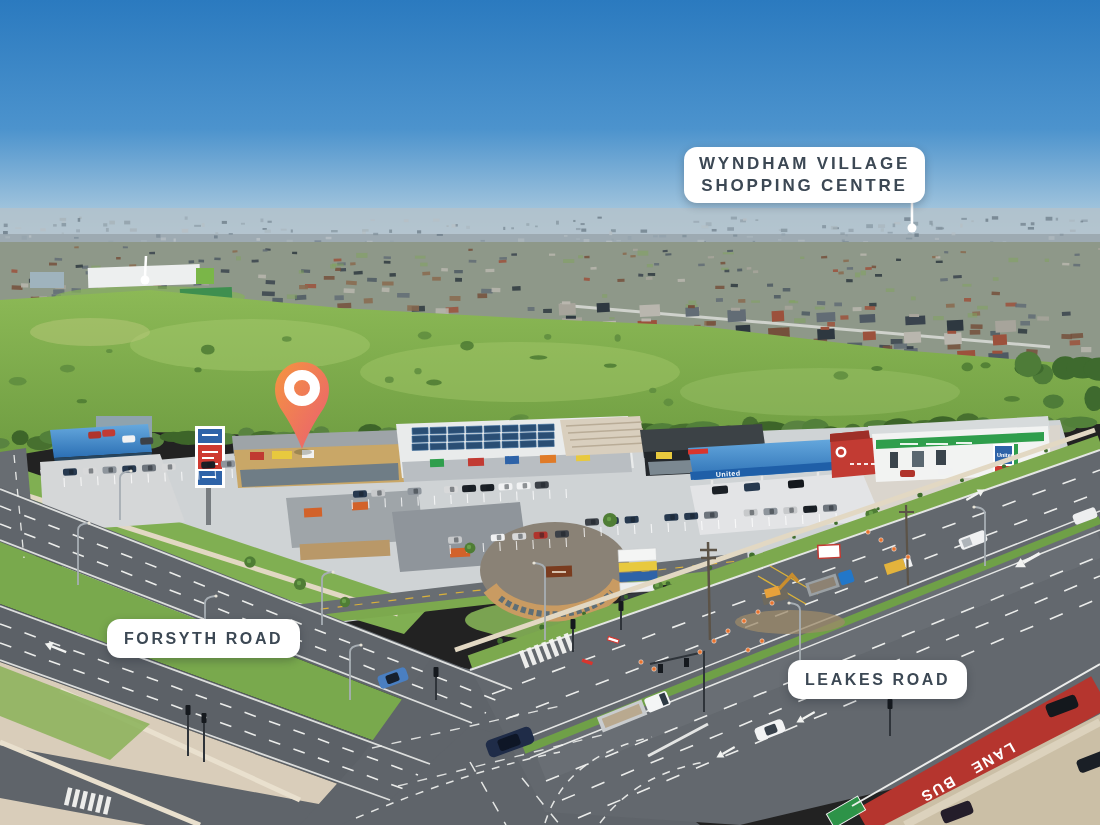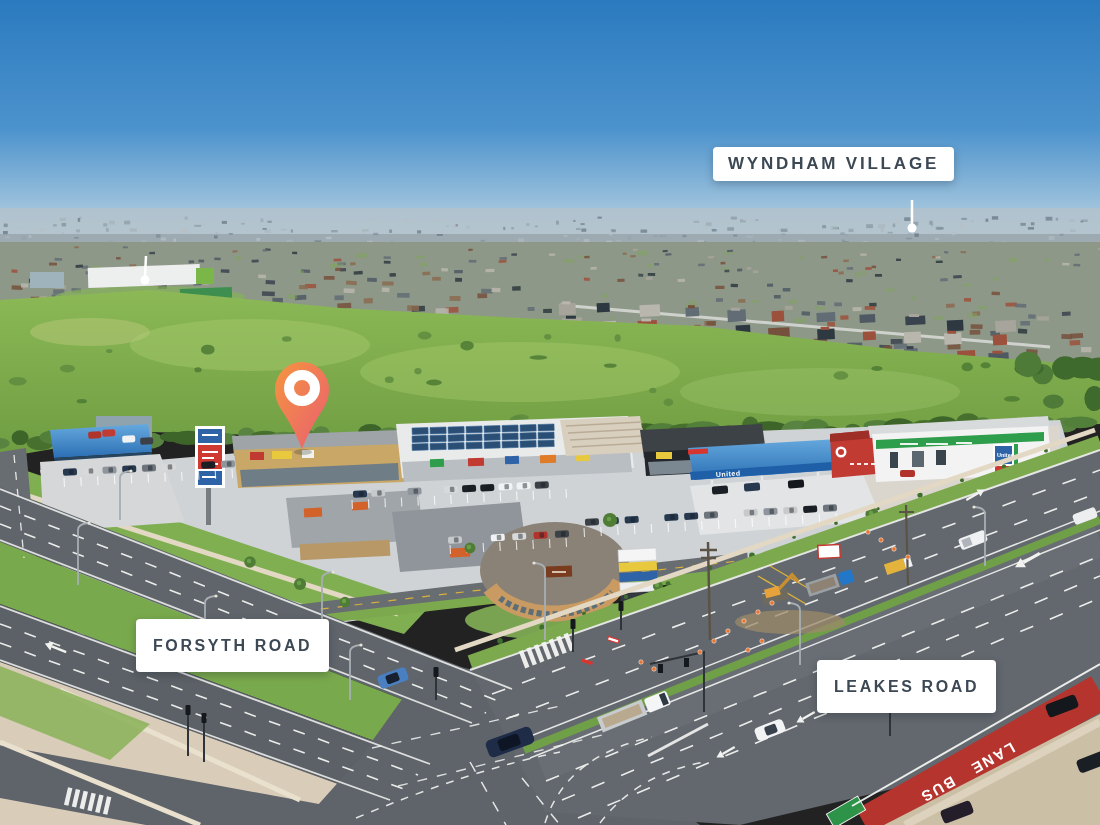--- a/index.html
+++ b/index.html
@@ -1,23 +1,23 @@
 <!DOCTYPE html>
 <html><head>
 <meta charset="utf-8">
 <style>
   html,body{margin:0;padding:0;background:#222;}
   .stage{position:relative;width:1100px;height:825px;overflow:hidden;
          font-family:"Liberation Sans", sans-serif;}
   .stage svg.scene{position:absolute;left:0;top:0;}
-  .callout{position:absolute;background:#fff;border-radius:4px;
+  .callout{position:absolute;background:#fff;border-radius:13px;
            color:#3C4854;font-weight:bold;text-align:center;white-space:nowrap;
-           box-shadow:0 3px 8px rgba(20,30,40,.28);margin-left:29px;}
+           box-shadow:0 3px 8px rgba(20,30,40,.28);}
   .callout.big{font-size:17px;letter-spacing:2.8px;line-height:22px;padding:6px 15px;}
-  .callout.road{font-size:16px;letter-spacing:2.6px;line-height:21px;padding:16px 17px;}
+  .callout.road{font-size:16px;letter-spacing:2.6px;line-height:21px;padding:9px 17px;}
 </style>
 </head>
 <body>
 
 <div class="stage">
 <svg class="scene" width="1100" height="825" viewBox="0 0 1100 825" xmlns="http://www.w3.org/2000/svg">
   <defs>
     <linearGradient id="sky" x1="0" y1="0" x2="0" y2="1">
       <stop offset="0" stop-color="#2B7ABF"></stop>
           <stop offset="0.55" stop-color="#4C93CD"></stop>
@@ -1265,16 +1265,17 @@
   <g>
     <ellipse cx="303" cy="452" rx="9" ry="3" fill="rgba(30,40,20,0.25)"></ellipse>
     <path d="M302,449 C295,431 288,420 281.5,410 C277,403 275,396.5 275,389
              A27,27 0 1 1 329,389 C329,396.5 327,403 322.5,410 C316,420 309,431 302,449 Z" fill="url(#pinGrad)"></path>
     <circle cx="302" cy="388" r="13" fill="none" stroke="#FFFFFF" stroke-width="10"></circle>
   </g>
 </svg>
 
 <div class="callout big" style="left:684px;top:147px;">
   <div>WYNDHAM VILLAGE</div>
+  <div>SHOPPING CENTRE</div>
 </div>
 <div class="callout road" style="left:107px;top:619px;">FORSYTH ROAD</div>
 <div class="callout road" style="left:788px;top:660px;">LEAKES ROAD</div>
 </div>
 
 </body></html>

